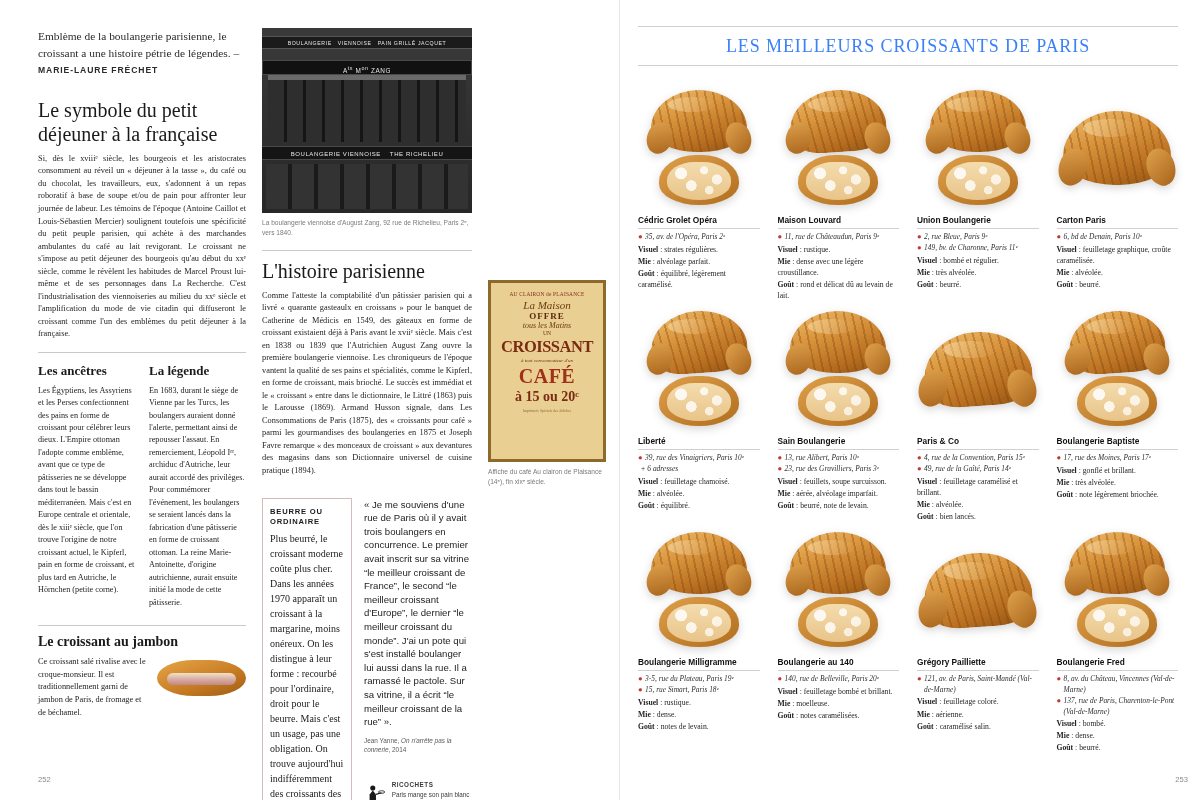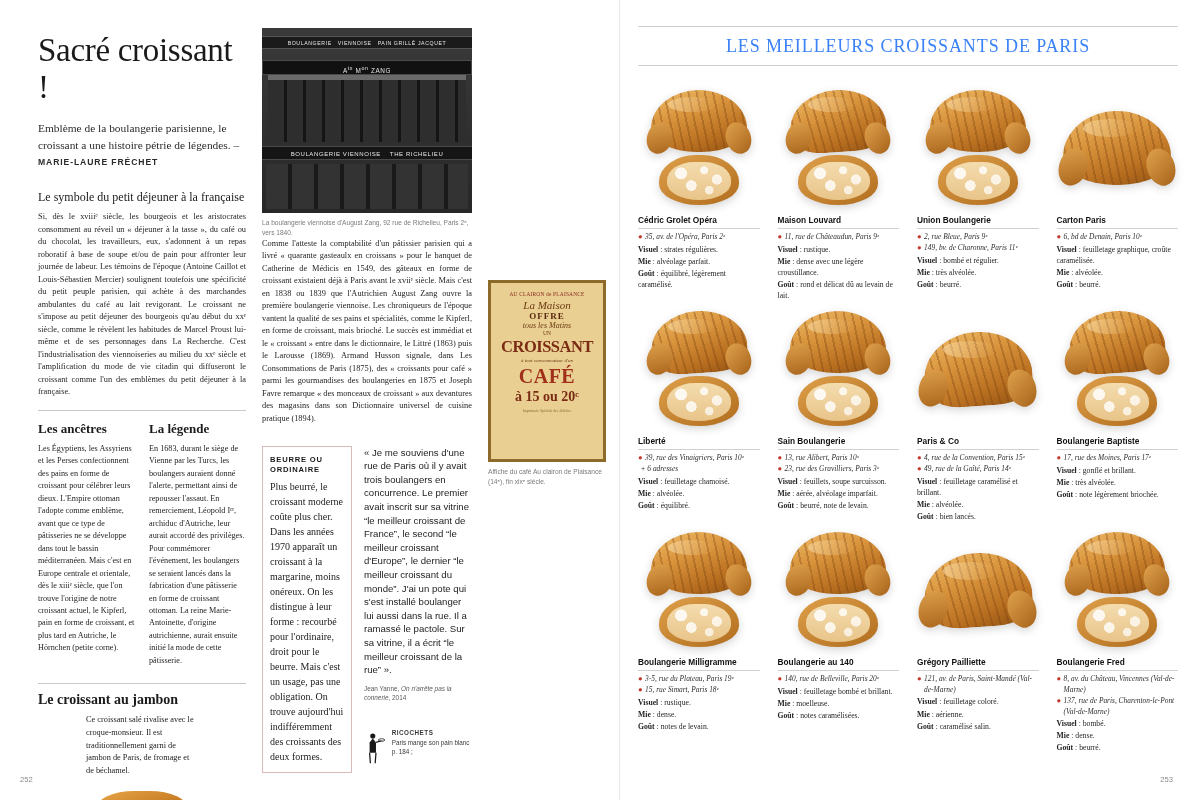--- a/index.html
+++ b/index.html
@@ -39,21 +39,21 @@
     color: #2b2b2b;
     margin-bottom: 20px;
   }
   .byline {
     font-family: "Liberation Sans", sans-serif;
     font-size: 8.6px;
     letter-spacing: 0.9px;
     font-weight: 600;
   }
   h2.sec {
-    font-size: 12px;
+    font-size: 20px;
     font-weight: 400;
     line-height: 1.2;
     margin-bottom: 7px;
     border-top: 1px solid #c9c9c9;
     padding-top: 8px;
   }
   h2.sec.nb { border-top: none; padding-top: 0; }
   p.body {
     font-size: 8.35px;
     line-height: 1.5;
@@ -170,42 +170,42 @@
     font-size: 6.4px; color: #5a5a5a; margin-top: 7px; font-weight: 400;
   }
   .pull .attr i { font-style: italic; }
 
   
   .ricochets { display: flex; gap: 7px; align-items: flex-start; margin-top: 26px; }
   .ric-txt { font-family: "Liberation Sans", sans-serif; font-size: 6.3px; line-height: 1.5; color: #3a3a3a; }
   .ric-txt b { font-size: 6.3px; letter-spacing: 0.5px; }
 
   
-  .ham-row { display: flex; gap: 10px; align-items: center; margin-top: 4px; flex-direction: column; }
+  .ham-row { display: flex; gap: 10px; margin-top: 4px; }
   .ham-txt { width: 112px; font-size: 8.3px; line-height: 1.52; }
   .ham-img {
     width: 92px; height: 44px; position: relative;
   }
   .ham-img .bread {
     position: absolute; inset: 4px 0 4px 0;
     background: linear-gradient(160deg,#e8a548,#c57a21 60%,#9d5c14);
     border-radius: 50% / 60%;
   }
   .ham-img .fill {
     position: absolute; left: 10px; right: 10px; top: 17px; height: 12px;
     background: linear-gradient(#f0e3c8, #d9a9a0 55%, #c08a84);
     border-radius: 6px;
   }
 
   .folio {
     position: absolute; bottom: 16px; font-family: "Liberation Sans", sans-serif;
     font-size: 7.6px; color: #8a8a8a;
   }
-  .folio.l { left: 20px; }
-  .folio.r { right: 27px; }
+  .folio.l { left: 38px; }
+  .folio.r { right: 12px; }
 
   
   .page-right {
     width: 580px; height: 800px;
     padding: 26px 22px 0 18px;
     position: relative;
   }
   .rp-head {
     border-top: 1px solid #cfcfcf;
     border-bottom: 1px solid #cfcfcf;
@@ -301,21 +301,20 @@
 </style>
 </head>
 <body>
 
 <div class="spread">
 
   <div class="page-left">
     <div class="left-grid">
 
       <div class="col-a">
-        <h1 class="title">Sacré croissant !</h1>
         <div class="standfirst">
           <span>Emblème de la boulangerie parisienne, le croissant a une histoire pétrie de légendes. – </span><span class="byline">MARIE-LAURE FRÉCHET</span>
         </div>
         <h2 class="sec nb">Le symbole du petit déjeuner à la française</h2>
         <p class="body">Si, dès le xviiiᵉ siècle, les bourgeois et les aristocrates consomment au réveil un « déjeuner à la tasse », du café ou du chocolat, les travailleurs, eux, s'adonnent à un repas roboratif à base de soupe et/ou de pain pour affronter leur journée de labeur. Les témoins de l'époque (Antoine Caillot et Louis-Sébastien Mercier) soulignent toutefois une spécificité du petit peuple parisien, qui achète à des marchandes ambulantes du café au lait revigorant. Le croissant ne s'impose au petit déjeuner des bourgeois qu'au début du xxᵉ siècle, comme le révèlent les habitudes de Marcel Proust lui-même et de ses personnages dans La Recherche. C'est l'industrialisation des viennoiseries au milieu du xxᵉ siècle et l'amplification du mode de vie citadin qui diffuseront le croissant comme l'un des emblèmes du petit déjeuner à la française.</p>
 
         <div class="rule"></div>
 
         <div class="subcols">
           <div class="subcol">
@@ -346,20 +345,21 @@
             <div class="band top-band">BOULANGERIE &nbsp; VIENNOISE &nbsp; PAIN GRILLÉ JACQUET</div>
             <div class="band sign2">A<sup>tx</sup> M<sup>on</sup> ZANG</div>
             <div class="awn"></div>
             <div class="facade"></div>
             <div class="band sign3">BOULANGERIE VIENNOISE &nbsp;&nbsp; THE RICHELIEU</div>
             <div class="lower"></div>
           </div>
           <div class="caption">La boulangerie viennoise d'August Zang, 92 rue de Richelieu, Paris 2ᵉ, vers 1840.</div>
         </div>
 
+        <h2 class="sec" style="margin-top:12px;">L'histoire parisienne</h2>
         <p class="body">Comme l'atteste la comptabilité d'un pâtissier parisien qui a livré « quarante gasteaulx en croissans » pour le banquet de Catherine de Médicis en 1549, des gâteaux en forme de croissant existaient déjà à Paris avant le xviiᵉ siècle. Mais c'est en 1838 ou 1839 que l'Autrichien August Zang ouvre la première boulangerie viennoise. Les chroniqueurs de l'époque vantent la qualité de ses pains et spécialités, comme le Kipferl, en forme de croissant, mais brioché. Le succès est immédiat et le « croissant » entre dans le dictionnaire, le Littré (1863) puis le Larousse (1869). Armand Husson signale, dans Les Consommations de Paris (1875), des « croissants pour café » parmi les gourmandises des boulangeries en 1875 et Joseph Favre remarque « des monceaux de croissant » aux devantures des magasins dans son Dictionnaire universel de cuisine pratique (1894).</p>
 
         <div style="display:flex;gap:12px;margin-top:14px;">
           <div>
             <div class="beurre">
               <h4>BEURRE OU ORDINAIRE</h4>
               <p>Plus beurré, le croissant moderne coûte plus cher. Dans les années 1970 apparaît un croissant à la margarine, moins onéreux. On les distingue à leur forme : recourbé pour l'ordinaire, droit pour le beurre. Mais c'est un usage, pas une obligation. On trouve aujourd'hui indifféremment des croissants des deux formes.</p>
             </div>
           </div>
           <div class="pull">

